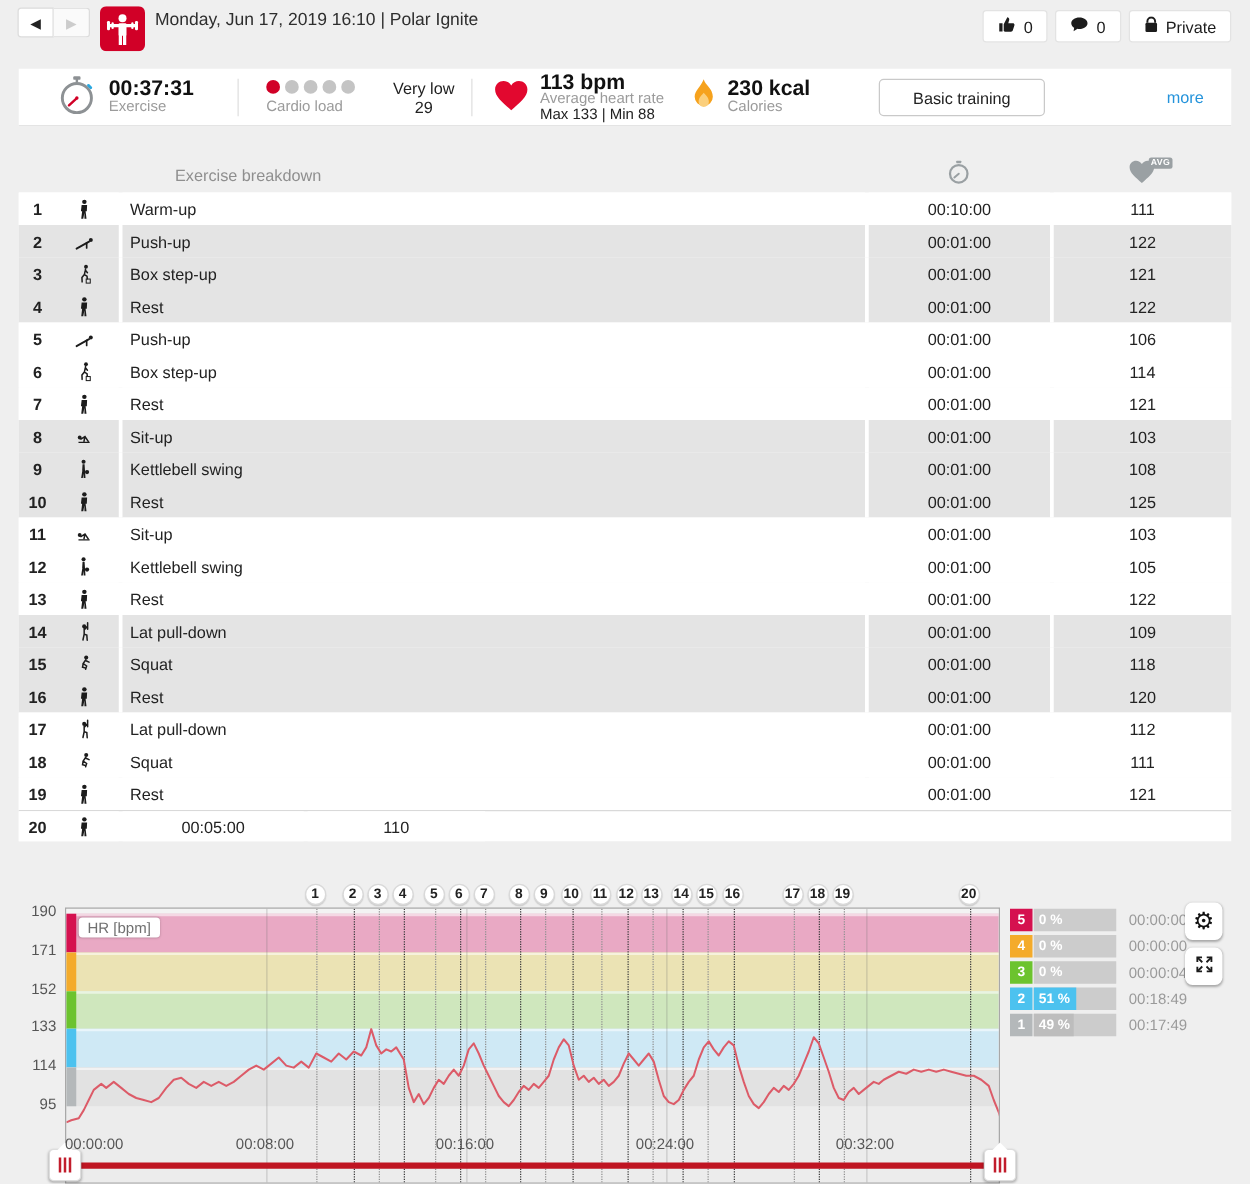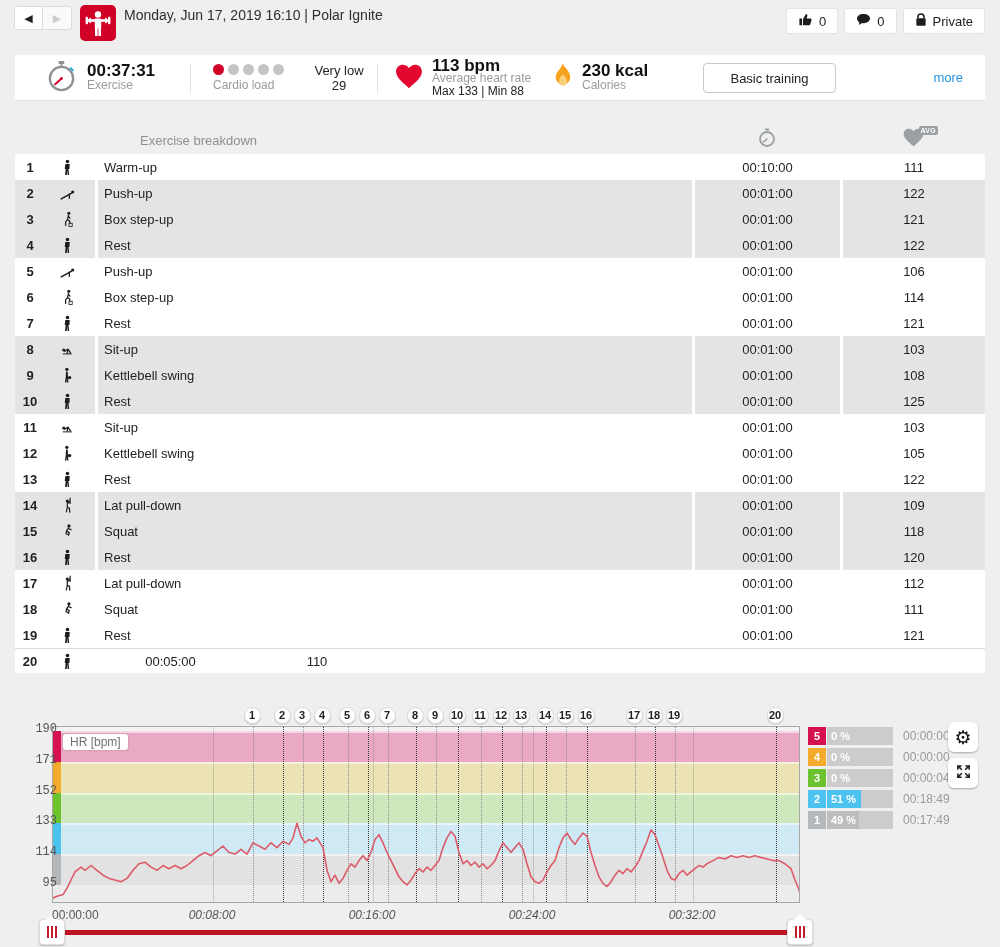--- a/index.html
+++ b/index.html
@@ -48,32 +48,32 @@
   .row.shaded > div { background:#e4e4e4; }
   .row.separated { border-top:1px solid #d9d9d9; height:25px; }
   .cell-a { width:80px; display:flex; align-items:center; margin-right:3px; }
   .cell-b { flex:1; display:flex; align-items:center; padding-left:6px; margin-right:3px; font-size:13px; color:#222; }
   .cell-c { width:145px; display:flex; align-items:center; justify-content:center; margin-right:3px; font-size:13px; color:#222; }
   .cell-d { width:142px; display:flex; align-items:center; justify-content:center; font-size:13px; color:#222; }
   .exnum { width:30px; text-align:center; font-weight:bold; font-size:13px; color:#222; }
   .exico { width:34px; margin-left:5px; display:flex; align-items:center; justify-content:center; }
   
   .chart { position:absolute; top:700px; left:15px; width:970px; height:247px; }
-  .plot { position:absolute; left:37px; top:26px; width:748px; height:177px; border:1px solid #a8a8a8; background:#ececec; overflow:hidden; }
+  .plot { position:absolute; left:37px; top:26px; width:748px; height:221px; border:1px solid #a8a8a8; background:#ececec; overflow:hidden; }
   .plot-topgap { position:absolute; left:0; right:0; top:0; height:4px; background:#f3f3f3; }
   .band { position:absolute; left:0; right:0; box-shadow: inset 0 2px 0 rgba(255,255,255,.55); }
   .stripseg { position:absolute; left:0; width:8px; }
   .vgrid { position:absolute; top:0; bottom:0; width:1px; background:rgba(110,110,110,.28); }
   .pline { position:absolute; top:0; bottom:0; width:0; border-left:1px dotted #3a3a3a; }
   .pline.lt { border-left-color:#909090; }
   .hrchip { position:absolute; left:10px; top:7px; background:#fff; border-radius:3px; padding:1px 7px; font-size:12px; color:#707070; box-shadow:0 0 2px rgba(0,0,0,.25); }
   .hrsvg { position:absolute; left:0; top:0; }
-  .ylab { position:absolute; left:12px; width:30px; text-align:right; font-size:12px; color:#555;font-family:Liberation Mono, monospace; }
+  .ylab { position:absolute; left:0; width:30px; text-align:right; font-size:12px; color:#555; }
   .xlab { position:absolute; top:208px; font-size:12px; color:#555; }
-  .xlab.c { width:80px; text-align:center;font-style:italic; }
+  .xlab.c { width:80px; text-align:center; }
   .pcircle { position:absolute; top:7px; width:17px; height:17px; border-radius:50%; background:#fff; border:1px solid #d9d9d9; box-shadow:0 1px 1px rgba(0,0,0,.15); font-size:11px; font-weight:600; color:#222; text-align:center; line-height:15px; }
   .legend { position:absolute; left:793px; top:27px; }
   .lrow { display:flex; height:18px; margin-bottom:3px; align-items:stretch; }
   .lsw { width:18px; text-align:center; font-size:11px; font-weight:bold; color:#fff; line-height:18px; margin-right:1px; }
   .lbar { position:relative; width:66px; background:#cccccc; }
   .lfill { position:absolute; left:0; top:0; bottom:0; }
   .lpct { position:absolute; left:4px; top:0; font-size:11px; font-weight:bold; color:#fff; line-height:18px; }
   .ltime { margin-left:10px; font-size:12px; color:#9a9a9a; line-height:18px; }
   .chart-btn { position:absolute; left:933px; width:30px; height:30px; background:#fff; border-radius:6px; box-shadow:0 1px 2px rgba(0,0,0,.3); display:flex; align-items:center; justify-content:center; cursor:pointer; }
   .chart-btn.gear { top:22px; font-size:19px; color:#111; }

